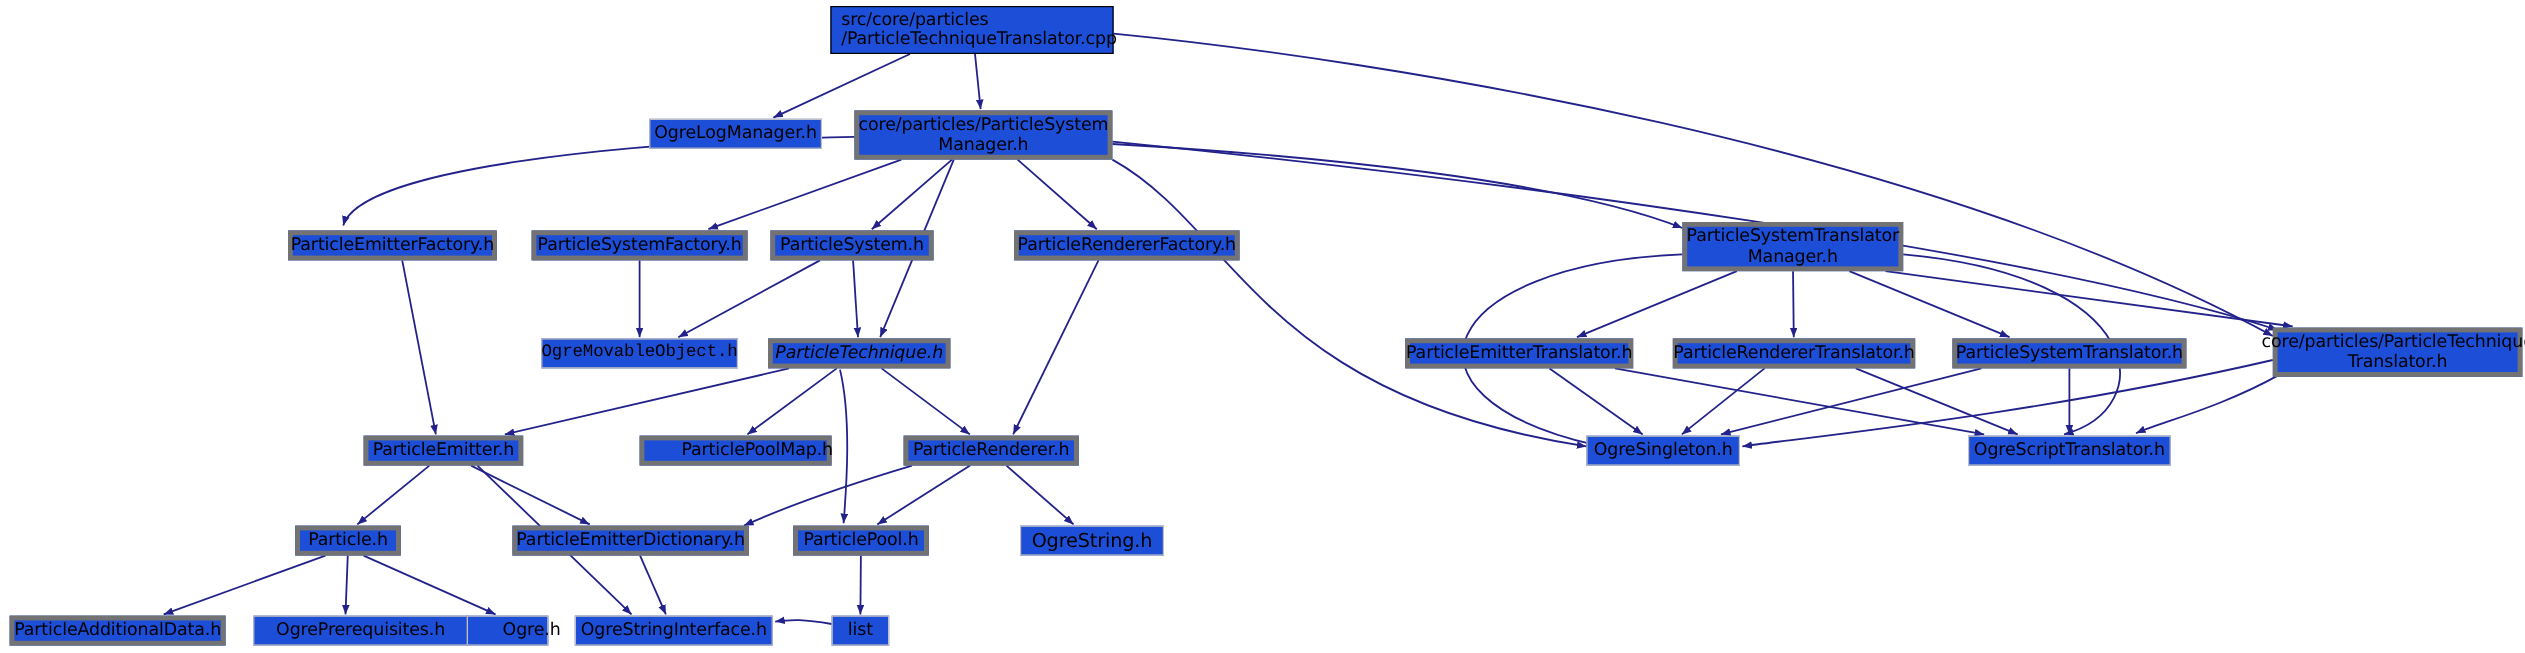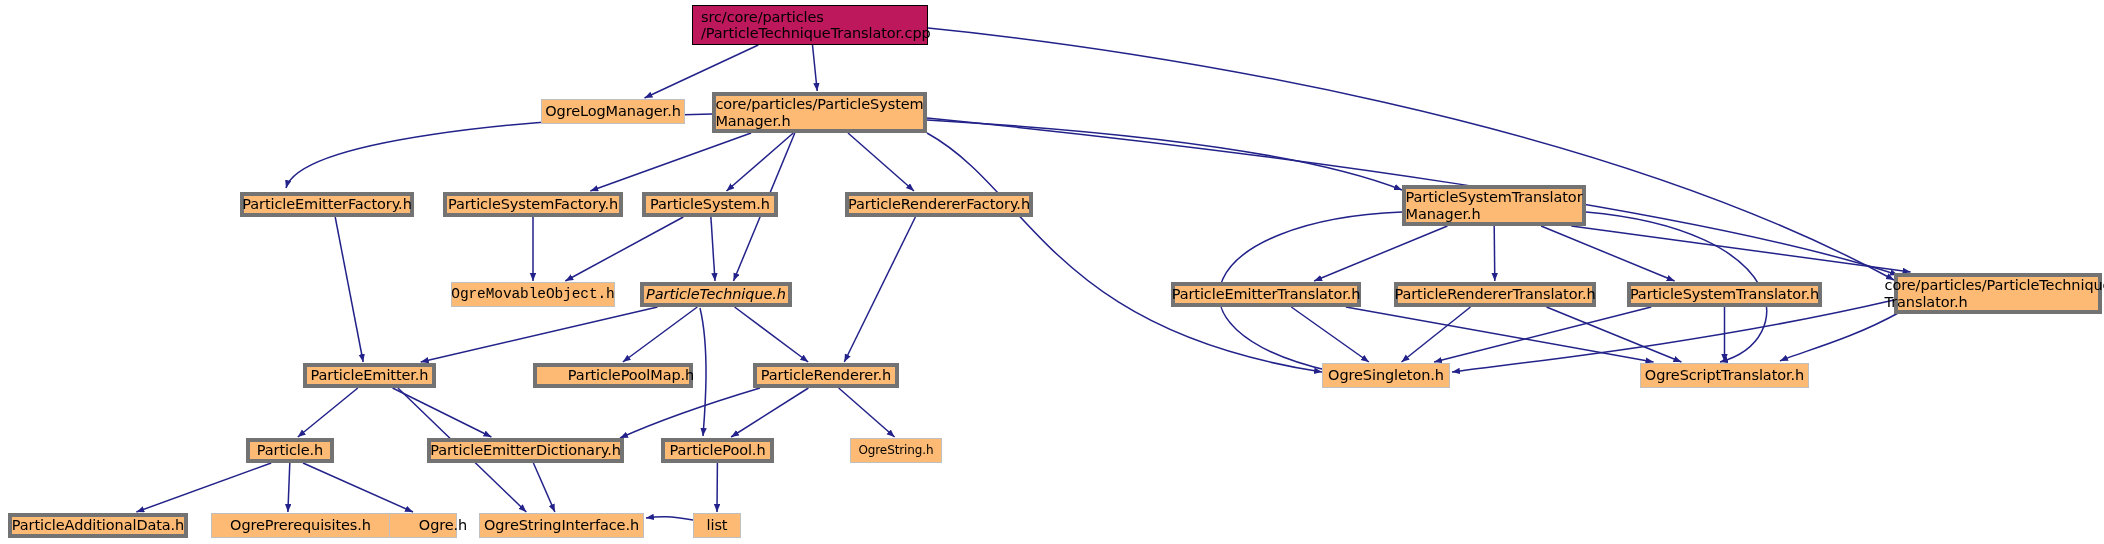--- a/index.html
+++ b/index.html
@@ -21,35 +21,36 @@
     top: 0;
     width: 2104px;
     height: 544px;
   }
   .node {
     position: absolute;
     box-sizing: border-box;
     display: flex;
     align-items: center;
     justify-content: center;
+    text-align: center;
     line-height: 1.12;
     color: #000000;
-    background: #fdba74;
+    background: #1d4ed8;
     white-space: pre-line;
     letter-spacing: -0.1px;
   }
   .node.ext {
     border: 1px solid #c0c0c0;
   }
   .node.int {
     border: 4px solid #737373;
   }
   .node.root {
     border: 1px solid #000000;
-    background: #be185d;
+    background: #1d4ed8;
     justify-content: flex-start;
     text-align: left;
     padding-left: 8px;
   }
 </style>
 </head>
 <body>
 
 <div id="graph-root">
   <svg id="edges" viewBox="0 0 2104 544">
@@ -127,20 +128,20 @@
       <div class="node int" style="left: 1394px; top: 282px; width: 202px; height: 25px; font-size: 14.5px;">ParticleRendererTranslator.h</div>
       <div class="node int" style="left: 1627px; top: 282px; width: 195px; height: 25px; font-size: 14.5px;">ParticleSystemTranslator.h</div>
       <div class="node int" style="left: 303px; top: 363px; width: 133px; height: 25px; font-size: 14.5px;">ParticleEmitter.h</div>
       <div class="node int" style="left: 533px; top: 363px; width: 160px; height: 25px; font-size: 14.5px; padding-left: 36px;">ParticlePoolMap.h</div>
       <div class="node int" style="left: 753px; top: 363px; width: 146px; height: 25px; font-size: 14.5px;">ParticleRenderer.h</div>
       <div class="node ext" style="left: 1322px; top: 363px; width: 128px; height: 25px; font-size: 14.5px;">OgreSingleton.h</div>
       <div class="node ext" style="left: 1640px; top: 363px; width: 169px; height: 25px; font-size: 14.5px;">OgreScriptTranslator.h</div>
       <div class="node int" style="left: 246px; top: 438px; width: 88px; height: 25px; font-size: 14.5px;">Particle.h</div>
       <div class="node int" style="left: 427px; top: 438px; width: 197px; height: 25px; font-size: 14.5px;">ParticleEmitterDictionary.h</div>
       <div class="node int" style="left: 661px; top: 438px; width: 113px; height: 25px; font-size: 14.5px;">ParticlePool.h</div>
-      <div class="node ext" style="left: 850px; top: 438px; width: 92px; height: 25px; font-size: 12px;">OgreString.h</div>
+      <div class="node ext" style="left: 850px; top: 438px; width: 120px; height: 25px; font-size: 16px;">OgreString.h</div>
       <div class="node int" style="left: 8px; top: 513px; width: 180px; height: 25px; font-size: 14.5px;">ParticleAdditionalData.h</div>
       <div class="node ext" style="left: 211px; top: 513px; width: 179px; height: 25px; font-size: 14.5px;">OgrePrerequisites.h</div>
       <div class="node ext" style="left: 389px; top: 513px; width: 68px; height: 25px; font-size: 14.5px; padding-left: 40px;">Ogre.h</div>
       <div class="node ext" style="left: 479px; top: 513px; width: 165px; height: 25px; font-size: 14.5px;">OgreStringInterface.h</div>
       <div class="node ext" style="left: 693px; top: 513px; width: 48px; height: 25px; font-size: 14.5px;">list</div>
     </div>
 </div>
 
 </body></html>

